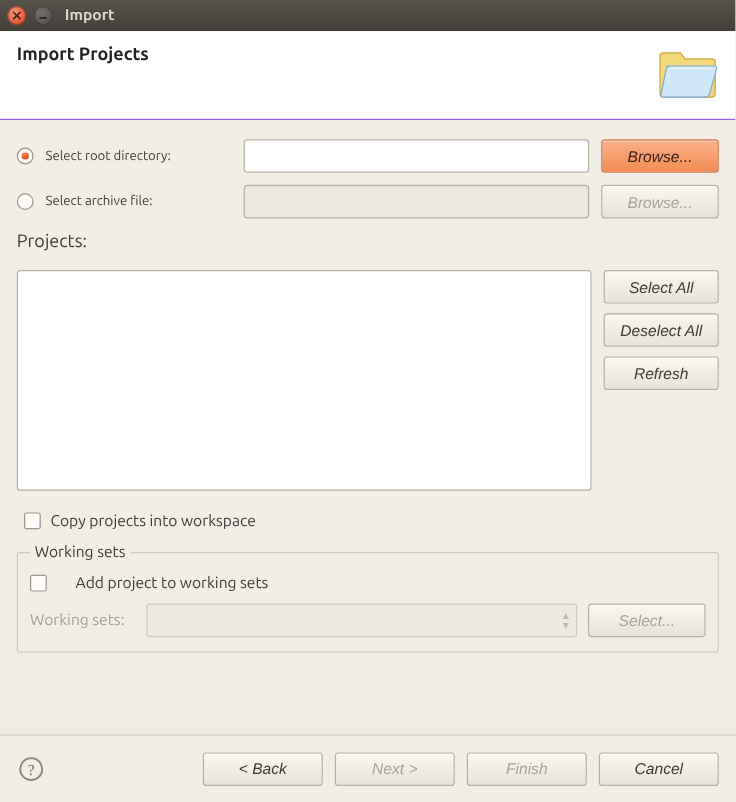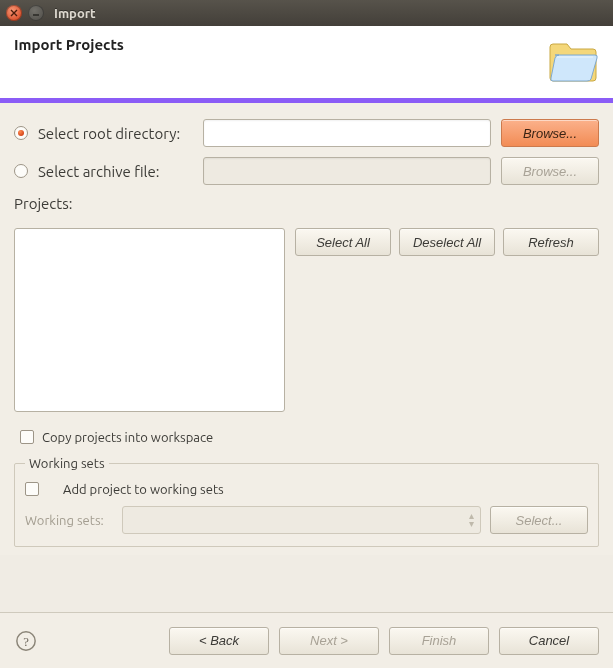--- a/index.html
+++ b/index.html
@@ -25,21 +25,21 @@
     width: 16px; height: 16px; border-radius: 50%;
     display: flex; align-items: center; justify-content: center;
     font-size: 9px; line-height: 1;
   }
   .tb-close { background: radial-gradient(circle at 40% 35%, #f79776, #d9522e 70%); box-shadow: inset 0 0 0 1px rgba(0,0,0,.3);}
   .tb-min   { background: radial-gradient(circle at 40% 35%, #72706a, #585651 70%); box-shadow: inset 0 0 0 1px rgba(0,0,0,.3);}
   .tb-close svg, .tb-min svg { width:8px; height:8px; }
   .tb-title { color:#ddd8cf; font-weight:bold; font-size:13px; margin-left:4px; text-shadow:0 -1px 0 rgba(0,0,0,.4);}
   .header {
     background: #fff;
-    border-bottom: 5px solid #8b5cf6;
+    border-bottom: 1px solid #8b5cf6;
     padding: 10px 14px 12px 14px;
     display: flex;
     align-items: flex-start;
     gap: 10px;
   }
   .header-text { flex:1; }
   .header h1 { margin:0 0 6px 0; font-size:15px; font-weight:bold; color:#222; }
   .header p  { margin:0; font-size:13px; color:#3c3b37; }
   .folder-icon svg { width:52px; height:48px; }
   .content { padding: 16px 14px 8px 14px; background:#f2eee6; }
@@ -47,21 +47,21 @@
   .radio { width:14px; height:14px; position:relative; flex:none; }
   .radio-outer {
     width:14px; height:14px; border-radius:50%;
     border:1px solid #9d9587; background:#fdfcf9;
     display:flex; align-items:center; justify-content:center;
   }
   .radio-dot {
     width:6px; height:6px; border-radius:50%;
     background: radial-gradient(circle at 35% 30%, #ff8a50, #d5471c 70%);
   }
-  .row label.opt { width:155px; font-size:15px; color:#3c3b37; }
+  .row label.opt { width:155px; font-size:11px; color:#3c3b37; }
   input.text {
     flex:1; height:28px;
     border:1px solid #b7b1a3; border-radius:3px;
     background:#fff; padding:2px 6px; font-size:13px;
     box-shadow: inset 0 1px 2px rgba(0,0,0,.06);
   }
   input.text.disabled { background:#eeeae1; color:#a39d90; }
   .btn {
     height:28px; min-width:98px;
     border:1px solid #b7b1a3; border-radius:3px;
@@ -77,21 +77,21 @@
     border-color: #cc7a4d;
     color:#3a2314;
   }
   .projects-area { display:flex; gap:10px; margin-top:4px; }
   .projects-label { font-size:15px; margin-bottom:16px; }
   .listbox {
     flex:1; height:184px;
     border:1px solid #b7b1a3; border-radius:3px;
     background:#fff;
   }
-  .side-btns { display:flex; flex-direction:row; gap:8px; }
+  .side-btns { display:flex; flex-direction:column; gap:8px; }
   .side-btns .btn { min-width:96px; }
   .check-row { display:flex; align-items:center; gap:8px; margin:18px 0 12px 6px; }
   .checkbox {
     width:14px; height:14px; border:1px solid #9d9587;
     border-radius:2px; background:#fdfcf9; flex:none;
   }
   fieldset.ws {
     border:1px solid #cfc9bb; border-radius:2px;
     padding:10px 10px 12px 10px; margin:0;
   }

